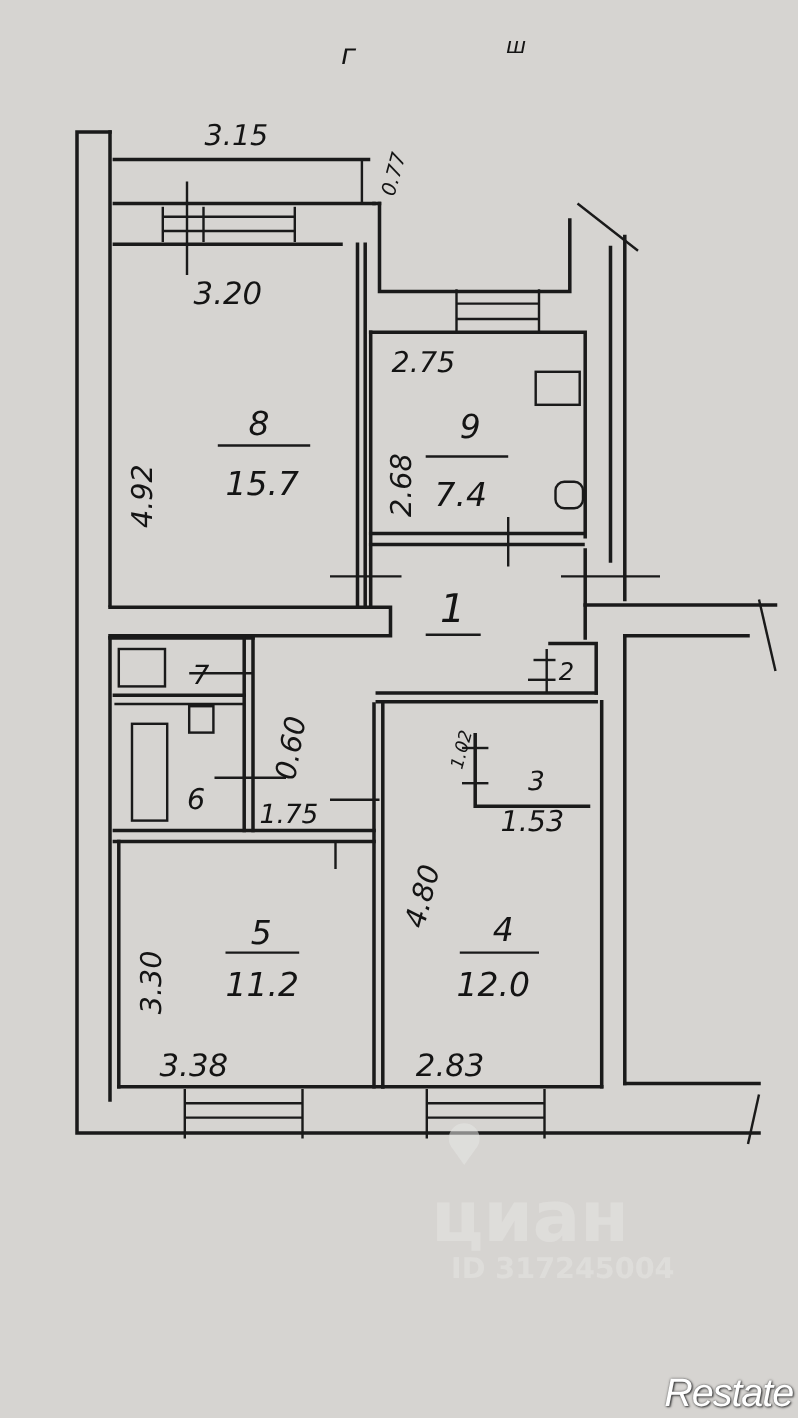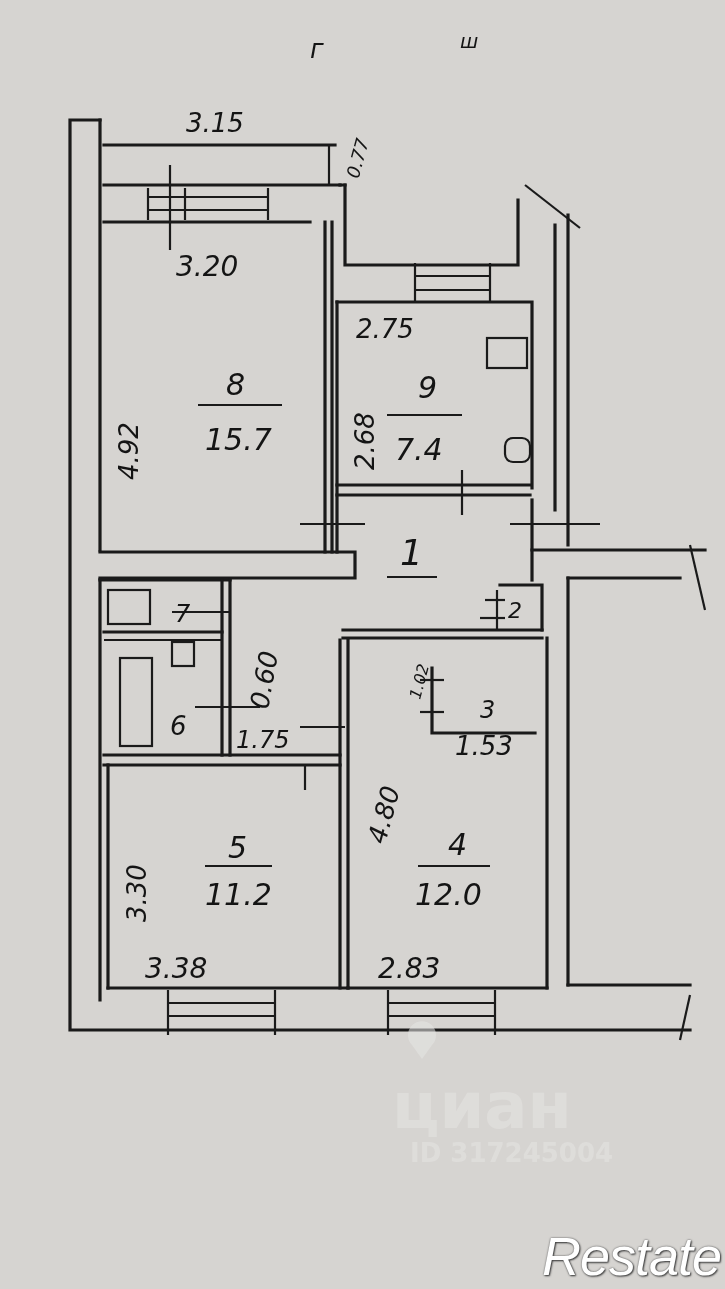--- a/index.html
+++ b/index.html
@@ -10,21 +10,21 @@
     position: relative;
   }
   #plan { position: absolute; left: 0; top: 0; width: 725px; height: 1289px; }
   .w { stroke: #1a1a1a; stroke-width: 3.2; fill: none; stroke-linecap: square; }
   .t { stroke: #1a1a1a; stroke-width: 2.2; fill: none; }
   .hand { font-family: "DejaVu Sans", sans-serif; fill: #141414; font-style: italic; }
   .wm-cian { fill: #e6e5e3; opacity: 0.55; font-family: "DejaVu Sans", sans-serif; font-weight: bold; }
   .logo {
     position: absolute; right: 4px; bottom: 2px;
     font-family: "Liberation Sans", sans-serif; font-style: italic;
-    font-size: 54px; color: #ffffff; letter-spacing: -1px;
+    font-size: 36px; color: #ffffff; letter-spacing: -1px;
     text-shadow: 0 0 2px #555, 1px 1px 2px #333;
   }
 </style>
 </head>
 <body>
 
 <svg id="plan" viewBox="0 0 725 1289" xmlns="http://www.w3.org/2000/svg">
 
   <text class="hand" x="310" y="58" font-size="26">г</text>
   <text class="hand" x="460" y="48" font-size="20">ш</text>

